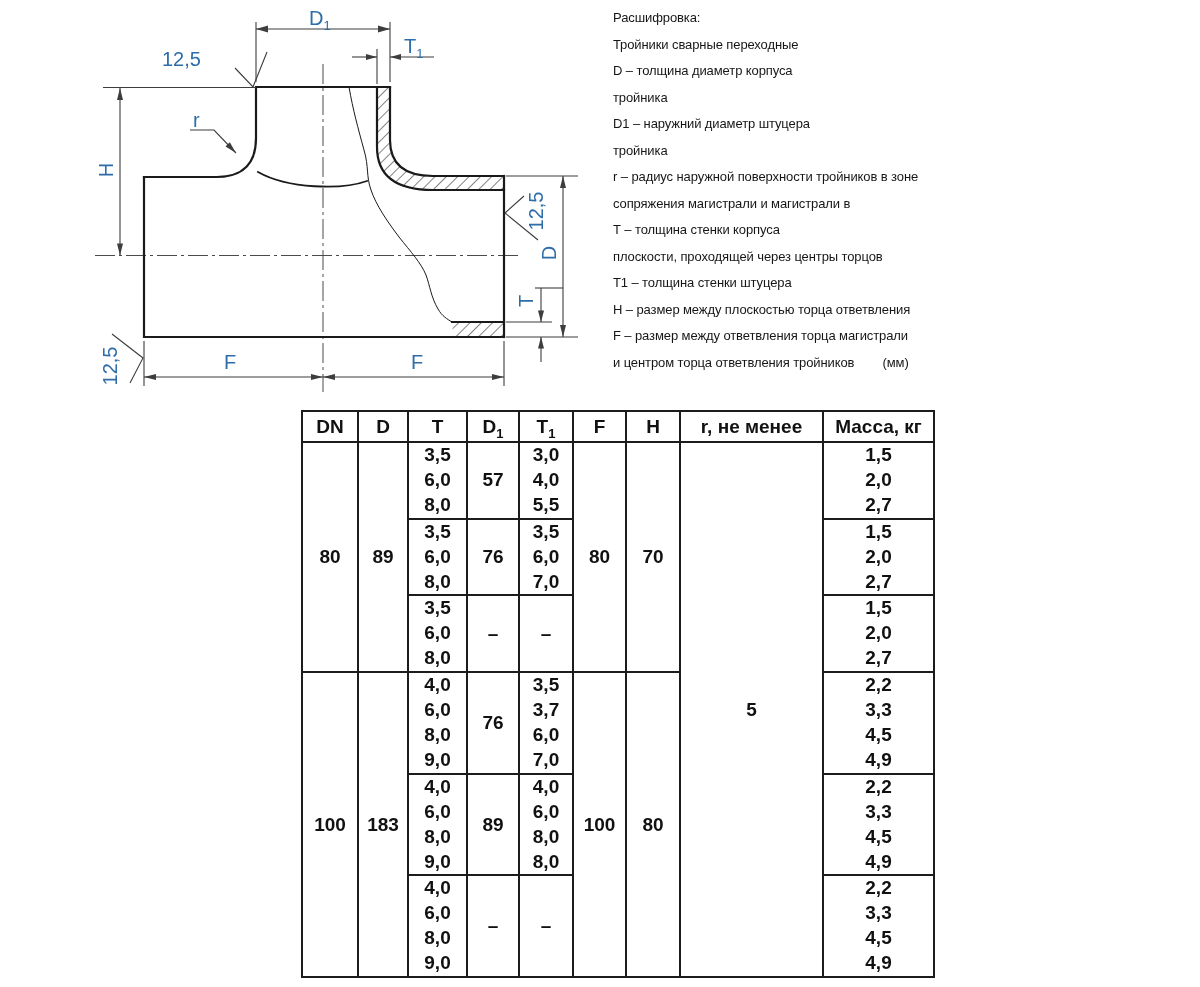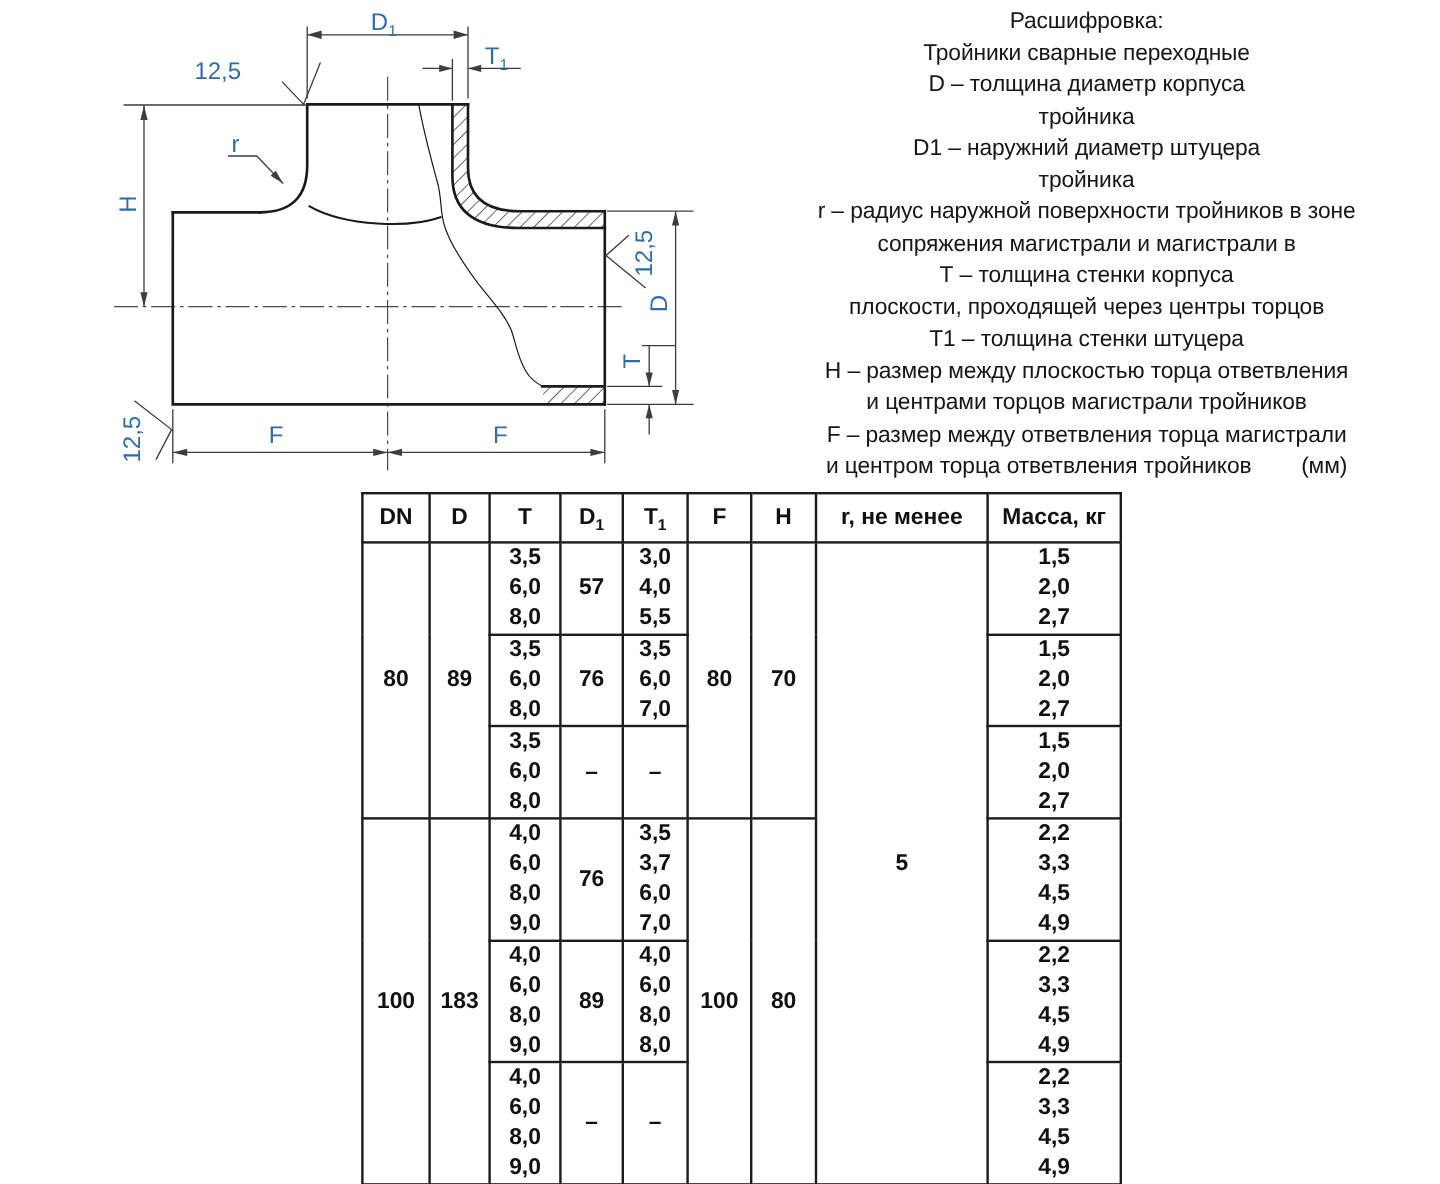--- a/index.html
+++ b/index.html
@@ -9,34 +9,34 @@
     font-family:"Liberation Sans","DejaVu Sans",sans-serif;
     color:#161616;
   }
   
   .drawing { position:absolute; left:0; top:0; }
   .dim-label { fill:var(--accent,#2e6da8); font-size:20px; font-family:"Liberation Sans","DejaVu Sans",sans-serif; }
   .dim-label-sub { font-size:13px; }
   
   .legend {
     position:absolute; left:613px; top:5px; width:585px;
-    font-size:19px; line-height:26.5px; letter-spacing:-0.1px;
-    color:#161616; white-space:nowrap;text-align:center;
+    font-size:13px; line-height:26.5px; letter-spacing:-0.1px;
+    color:#161616; white-space:nowrap;
   }
   
   .spec-table {
     position:absolute; left:301px; top:410px;
     border-collapse:collapse; table-layout:fixed;
   }
   .spec-table th, .spec-table td {
     border:2px solid #1c1c1c;
     text-align:center; vertical-align:middle;
     padding:0; font-size:19px; font-weight:bold; color:#111;
   }
-  .spec-table thead tr { height:41px;margin-left:38px; }
+  .spec-table thead tr { height:31px;margin-left:38px; }
   .spec-table tr.r1 { height:75px; }
   .spec-table tr.r2 { height:100px; }
   .spec-table .ln { line-height:24.9px; }
   .spec-table sub { font-size:13px; line-height:0; }
   .rcell { padding-top:100px; }
 </style>
 </head>
 <body>
 
 <svg class="drawing" width="610" height="402" viewBox="0 0 610 402">
@@ -132,21 +132,20 @@
   <div>D – толщина диаметр корпуса</div>
   <div>тройника</div>
   <div>D1 – наружний диаметр штуцера</div>
   <div>тройника</div>
   <div>r – радиус наружной поверхности тройников в зоне</div>
   <div>сопряжения магистрали и магистрали в</div>
   <div>Т – толщина стенки корпуса</div>
   <div>плоскости, проходящей через центры торцов</div>
   <div>Т1 – толщина стенки штуцера</div>
   <div>Н – размер между плоскостью торца ответвления</div>
-  <div>и центрами торцов магистрали тройников</div>
   <div>F – размер между ответвления торца магистрали</div>
   <div>и центром торца ответвления тройников&nbsp;&nbsp;&nbsp;&nbsp;&nbsp;&nbsp;&nbsp;&nbsp;(мм)</div>
 </div>
 
 <table class="spec-table">
   <colgroup>
     <col style="width:56px">
       <col style="width:50px">
       <col style="width:59px">
     <col style="width:52px">

